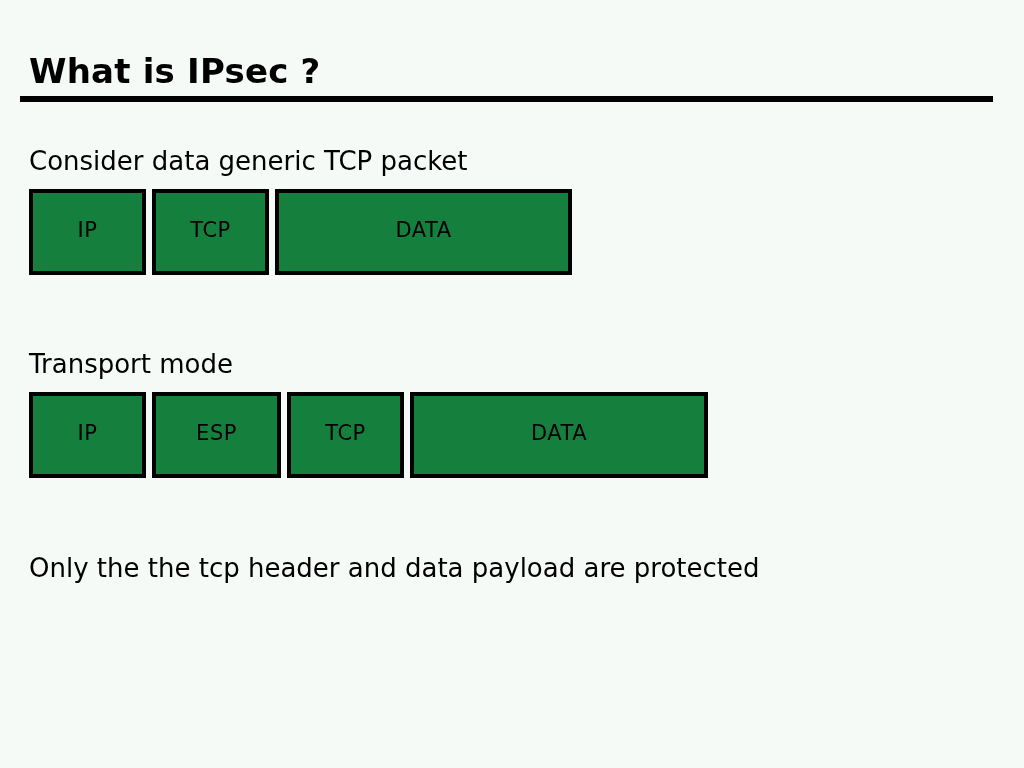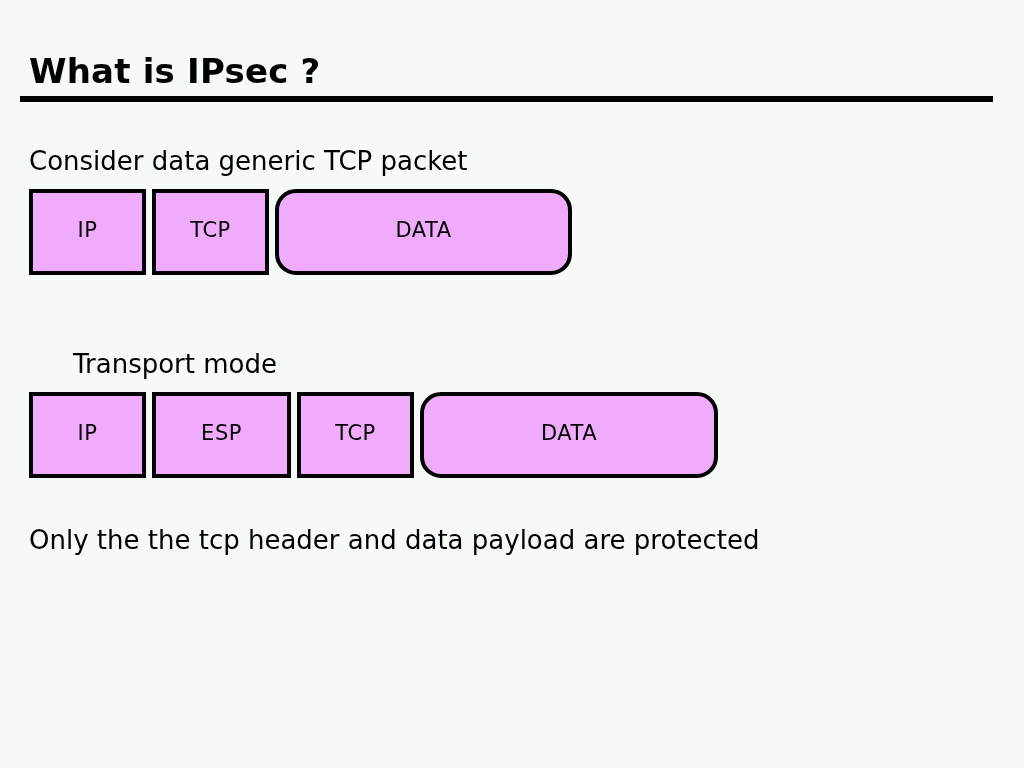--- a/index.html
+++ b/index.html
@@ -38,24 +38,24 @@
 
   
   .section-caption {
     position: absolute;
     font-size: 26px;
     font-weight: 400;
     line-height: 32px;
     white-space: nowrap;
   }
   #caption-generic { left: 29px; top: 145px; }
-  #caption-transport { left: 29px; top: 348px; margin-left: 44px; }
+  #caption-transport { left: 29px; top: 348px; }
   #caption-footer {
     left: 29px;
-    top: 524px;
+    top: 552px;
     font-size: 26px;
     line-height: 32px;
   }
 
   .packet-row {
     position: absolute;
     display: flex;
     align-items: stretch;
   }
   #packet-row-generic {
@@ -65,31 +65,31 @@
   }
   #packet-row-transport {
     left: 29px;
     top: 392px;
     height: 86px;
   }
 
   .packet-field {
     box-sizing: border-box;
     border: 4px solid #000000;
-    background: #f0abfc;
+    background: #15803d;
     display: flex;
     align-items: center;
     justify-content: center;
     font-size: 21px;
     line-height: 24px;
     letter-spacing: 0.5px;
     height: 100%;
     margin-right: 6px;
   }
-  .packet-field:last-child { margin-right: 0; border-radius: 21px; }
+  .packet-field:last-child { margin-right: 0; }
 
   .packet-field > .field-label {
     position: relative;
     top: -2px;
   }
 </style>
 </head>
 <body>
 
 <div class="slide-title">What is IPsec ?</div>
@@ -108,21 +108,21 @@
     <span class="field-label">DATA</span>
   </div>
 </div>
 
 <div class="section-caption" id="caption-transport">Transport mode</div>
 
 <div class="packet-row" id="packet-row-transport">
   <div class="packet-field" style="width:117px;">
     <span class="field-label">IP</span>
   </div>
-  <div class="packet-field" style="width:139px;">
+  <div class="packet-field" style="width:129px;">
     <span class="field-label">ESP</span>
   </div>
   <div class="packet-field" style="width:117px;">
     <span class="field-label">TCP</span>
   </div>
   <div class="packet-field" style="width:298px;">
     <span class="field-label">DATA</span>
   </div>
 </div>
 

